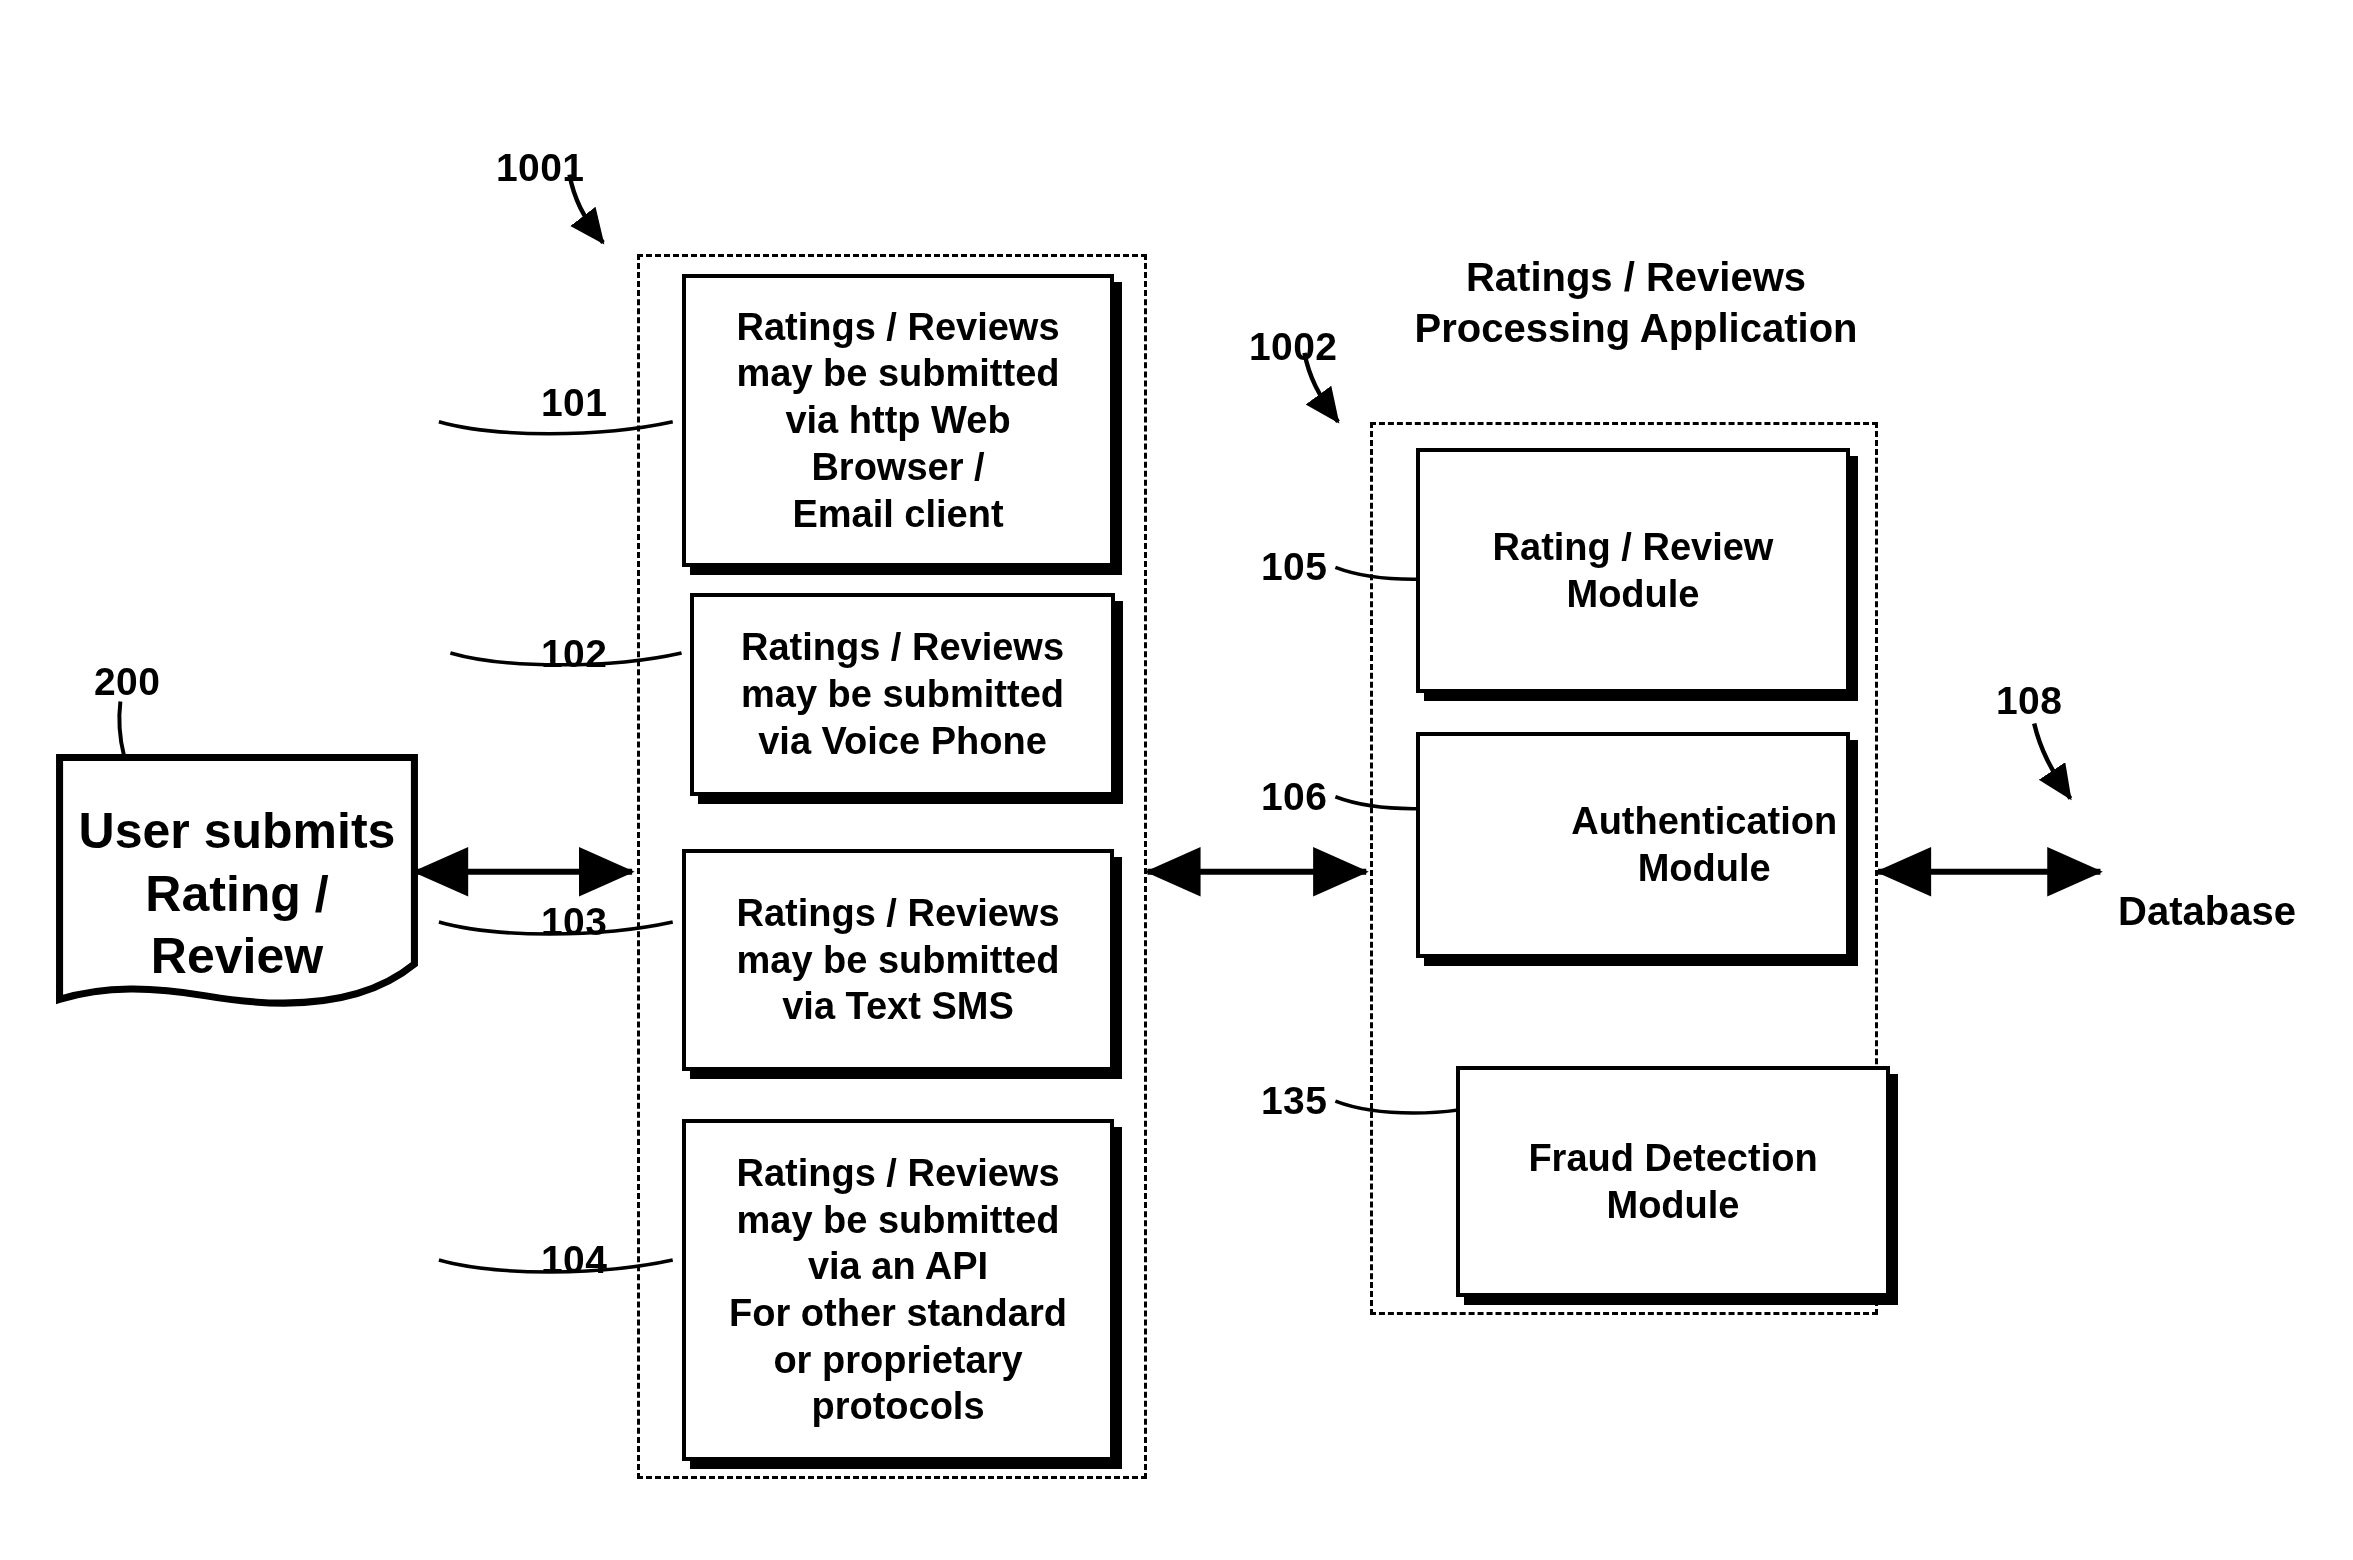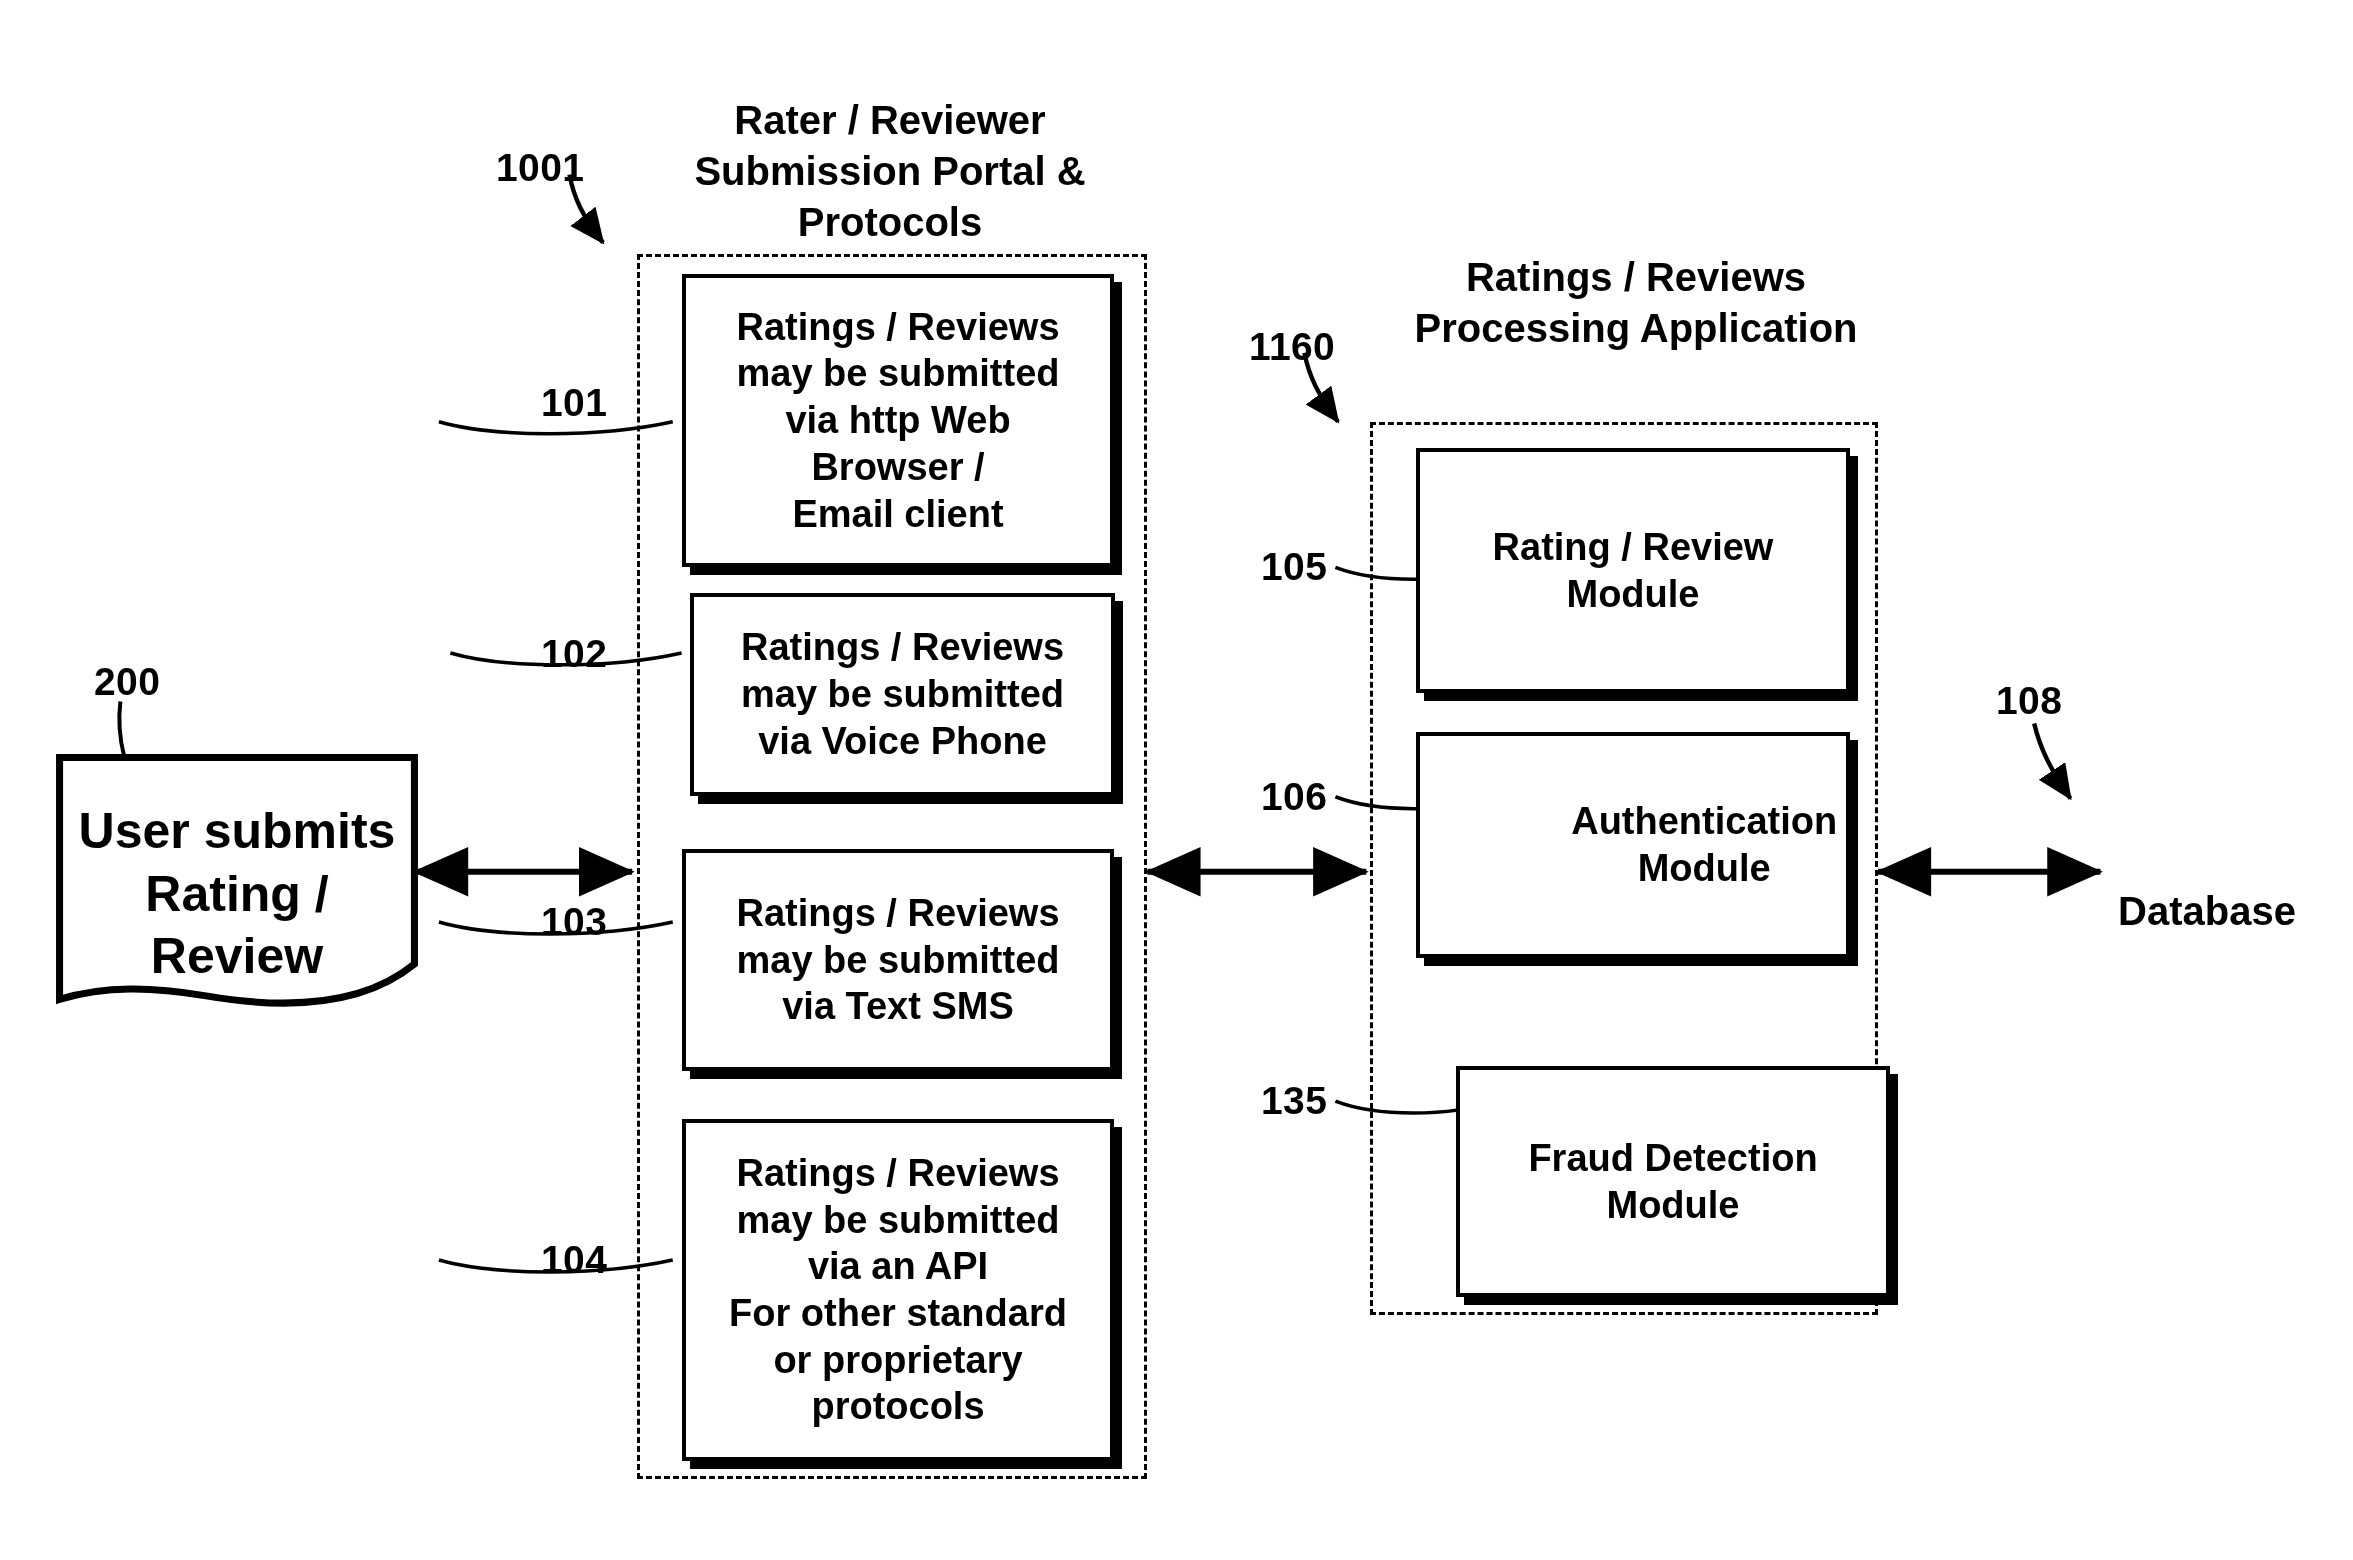--- a/index.html
+++ b/index.html
@@ -182,23 +182,20 @@
       <path d="M4,4 H406 V238
                C340,292 240,286 170,274
                C110,264 56,262 4,278 Z" fill="#ffffff" stroke="#000" stroke-width="8" stroke-linejoin="miter"></path>
     </svg>
     <div class="doctext">User submits
 Rating / Review</div>
   </div>
 
   <div class="ref" style="left:496px; top:148px;">1001</div>
 
-  <div class="section-title" style="left:634px; top:95px; width:512px;">Rater / Reviewer
-Submission Portal &amp;
-Protocols</div>
 
   <div class="dashed-group" style="left:637px; top:254px; width:510px; height:1225px;"></div>
 
   <div class="ref" style="left:541px; top:383px;text-align:center;">101</div>
   <div class="pbox" style="left:682px; top:274px; width:432px; height:293px;">
     <div class="label">Ratings / Reviews
 may be submitted
 via http Web
 Browser /
 Email client</div>
@@ -221,21 +218,21 @@
   <div class="ref" style="left:541px; top:1240px;">104</div>
   <div class="pbox" style="left:682px; top:1119px; width:432px; height:342px;">
     <div class="label">Ratings / Reviews
 may be submitted
 via an API
 For other standard
 or proprietary
 protocols</div>
   </div>
 
-  <div class="ref" style="left:1249px; top:327px;">1160</div>
+  <div class="ref" style="left:1249px; top:327px;">1002</div>
 
   <div class="section-title" style="left:1380px; top:252px; width:512px;">Ratings / Reviews
 Processing Application</div>
 
   <div class="dashed-group" style="left:1370px; top:422px; width:508px; height:893px;"></div>
 
   <div class="ref" style="left:1261px; top:547px;">105</div>
   <div class="pbox" style="left:1416px; top:448px; width:434px; height:245px;">
     <div class="label">Rating / Review
 Module</div>

